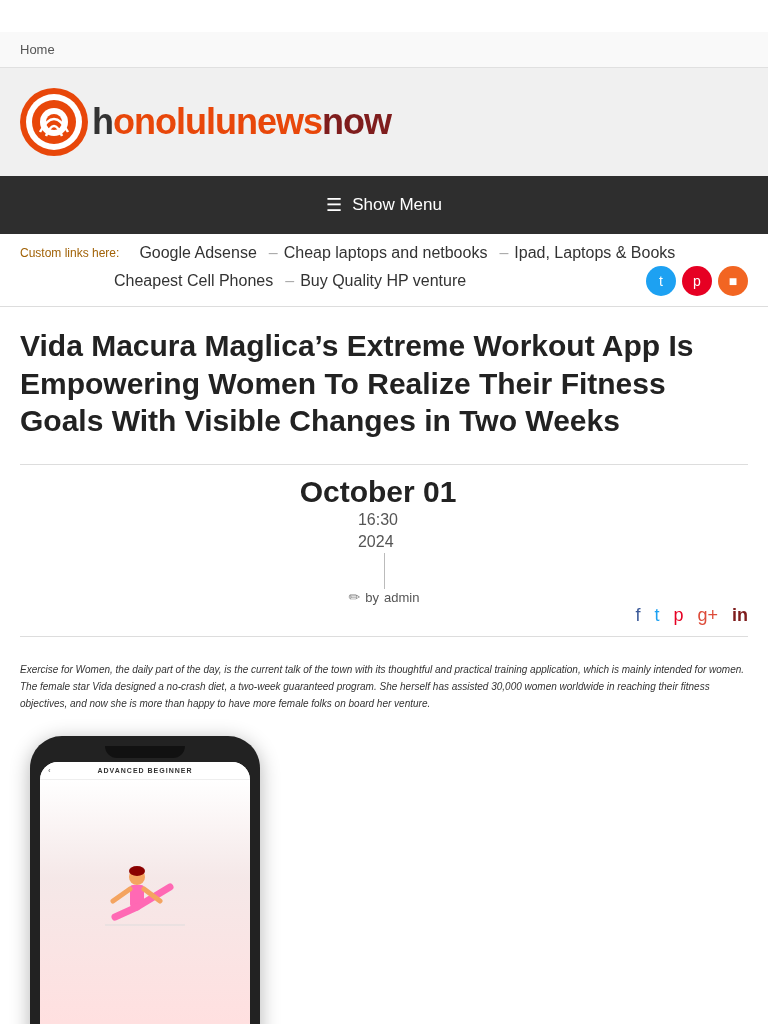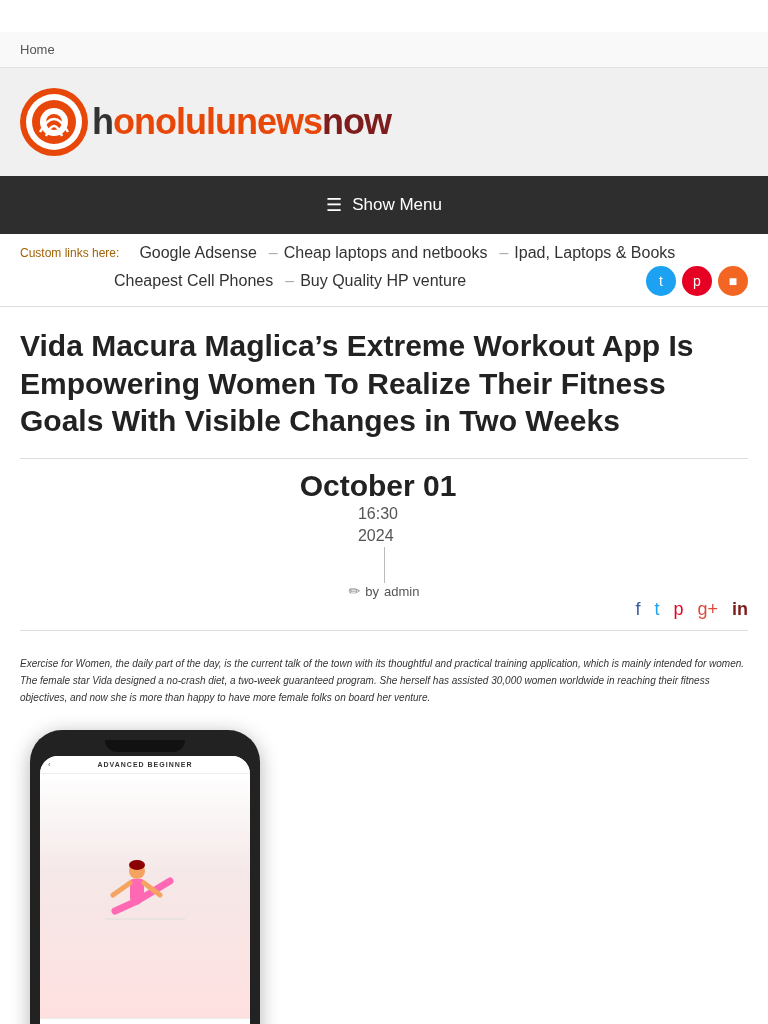--- a/index.html
+++ b/index.html
@@ -108,21 +108,21 @@
 
     
     .article-area {
       padding: 20px 20px;
     }
     .article-title {
       font-size: 30px;
       font-weight: bold;
       color: #222;
       line-height: 1.25;
-      margin-bottom: 18px;
+      margin-bottom: 24px;
     }
     .article-meta-bar {
       display: flex;
       align-items: center;
       border-top: 1px solid #ddd;
       border-bottom: 1px solid #ddd;
       padding: 10px 0;
       margin-bottom: 24px;
       flex-direction: column;
     }

